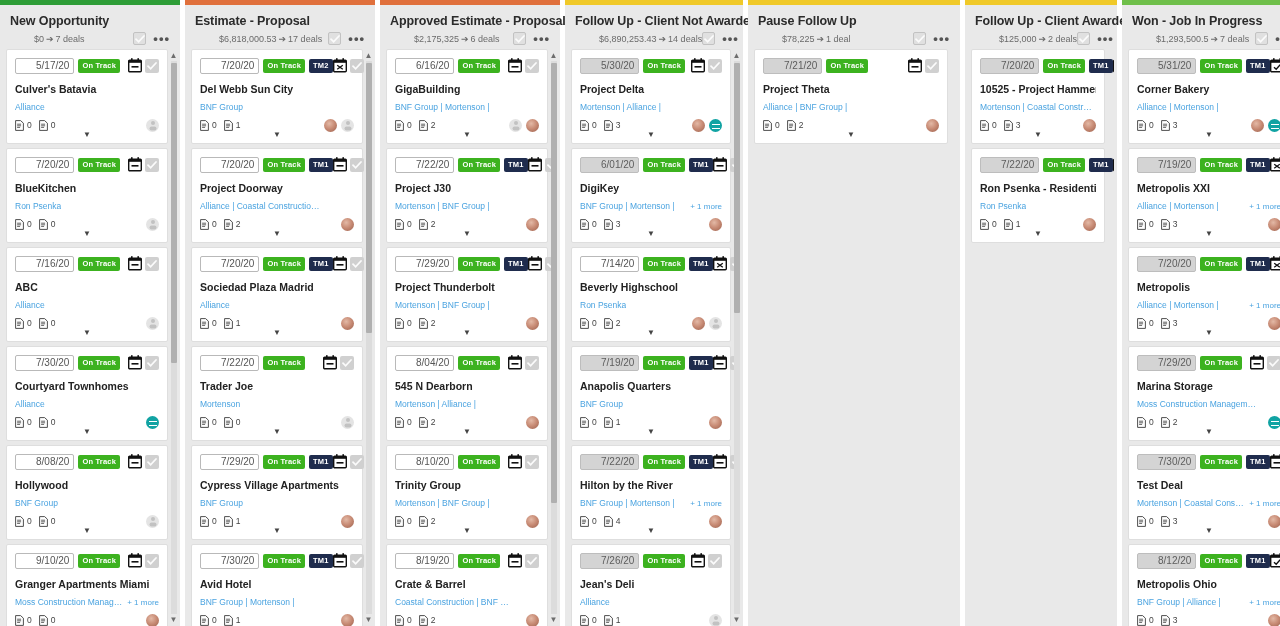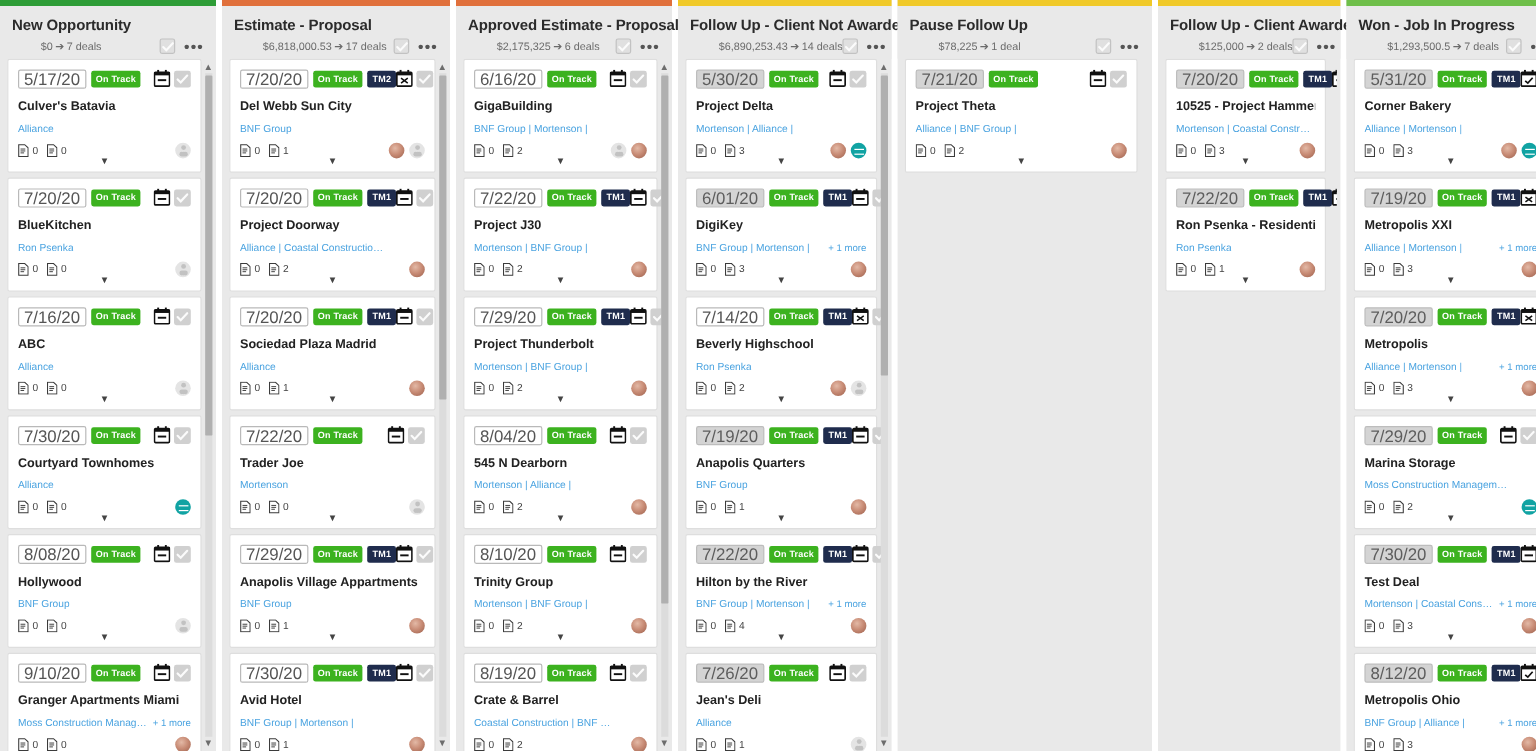--- a/index.html
+++ b/index.html
@@ -97,26 +97,26 @@
     padding: 7px 8px 2px 8px;
     position: relative;
     height: 95px;
   }
   .card-row1 {
     display: flex;
     align-items: center;
     height: 17px;
   }
   .date-pill {
-    font-size: 14px;
+    font-size: 10px;
     color: #555;
     border: 1px solid #b9b9b9;
     border-radius: 2px;
     background: #fff;
-    padding: 2px 4px 2px 4px;
+    padding: 2px 4px 2px 20px;
     line-height: 10px;
     white-space: nowrap;
   }
   .date-pill.gray { background: #d4d4d4; border-color: #bdbdbd; color:#5d5d5d;}
   .tag {
     font-size: 7.5px;
     font-weight: bold;
     color: #fff;
     border-radius: 2px;
     padding: 2px 4px;
@@ -769,21 +769,21 @@
                     <rect x="3.5" y="8" width="7" height="1.6" fill="#111"></rect>
                   </svg>
                 </span>
                 <span class="chk-icon">
                   <svg width="12" height="12" viewBox="0 0 12 12">
                     <path d="M2 6.2 L4.6 8.8 L10 3" stroke="#fbfbfb" stroke-width="1.8" fill="none" stroke-linecap="round"></path>
                   </svg>
                 </span>
               </div>
             </div>
-            <div class="card-title">Anapolis Village Appartments</div>
+            <div class="card-title">Cypress Village Apartments</div>
             <div class="card-sub-row">
               <div class="card-sub">BNF Group</div>
             </div>
             <div class="card-meta">
               <div class="meta-item">
                 <svg class="doc-ico" viewBox="0 0 9 11">
                   <path d="M0.6 0.6 h5 l2.8 2.6 v7.2 h-7.8z" fill="#fff" stroke="#3b3b3b" stroke-width="0.9"></path>
                   <path d="M2.1 4.2 h4 M2.1 5.8 h4 M2.1 7.4 h3" stroke="#3b3b3b" stroke-width="0.8"></path>
                 </svg>
                 <span>0</span>

